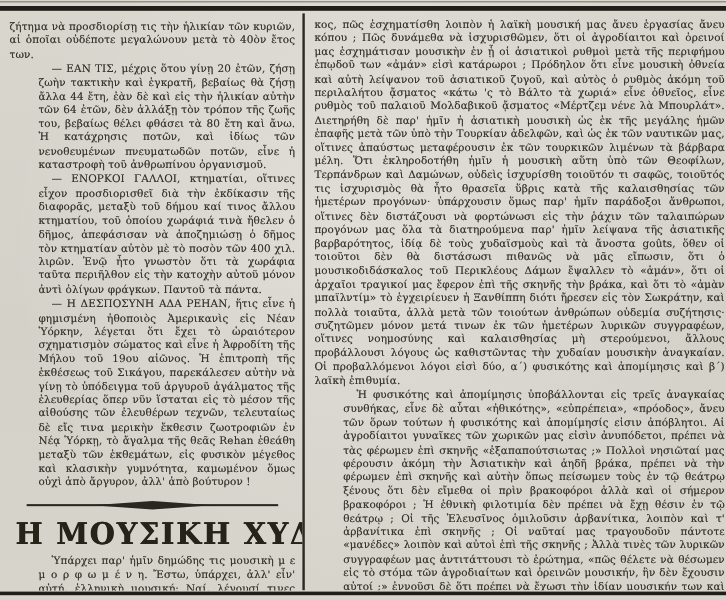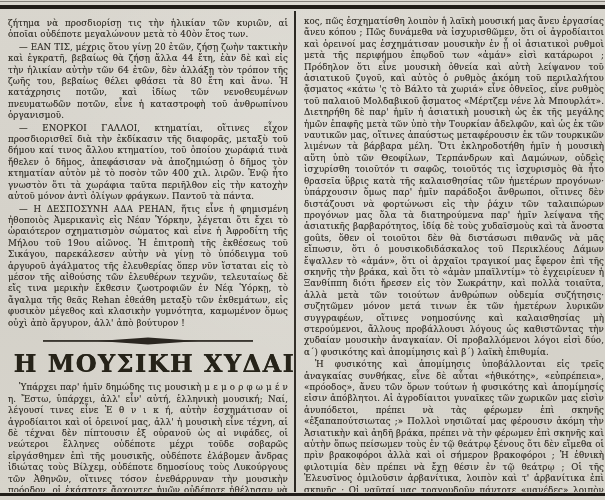--- a/index.html
+++ b/index.html
@@ -34,28 +34,28 @@
   }
   .col {
     box-sizing: border-box;
     overflow: hidden;
     font-size: 8.7px;
     line-height: 11.4px;
     text-align: justify;
     letter-spacing: 0.1px;
     text-shadow: 0 0 0.5px rgba(55,51,44,0.55);
   }
-  .col-left  { width: 294px; padding: 7px 6px 0 8px; }
+  .col-left  { width: 252px; padding: 7px 6px 0 8px; }
   .col-right { flex: 1;      padding: 5px 1px 0 8px; }
   .col-rule {
     width: 2px;
     background: linear-gradient(180deg, #2b2822 0%, #3a362f 50%, #2b2822 100%);
   }
   p { margin: 0 0 1px 0; }
-  p.indent { text-indent: 11px; }
+  p.indent { text-indent: 11px; margin-left: 24px; }
   .article-head { text-align: center; margin: 6px 0 3px 0; }
   .ornament { display: inline-block; margin: 2px auto 1px auto; }
   .ornament svg { display: block; }
   .article-title {
     font-weight: 700;
     font-size: 25px;
     line-height: 27px;
     letter-spacing: 1.5px;
     color: #262319;
     margin: 1px 0 5px 0;

